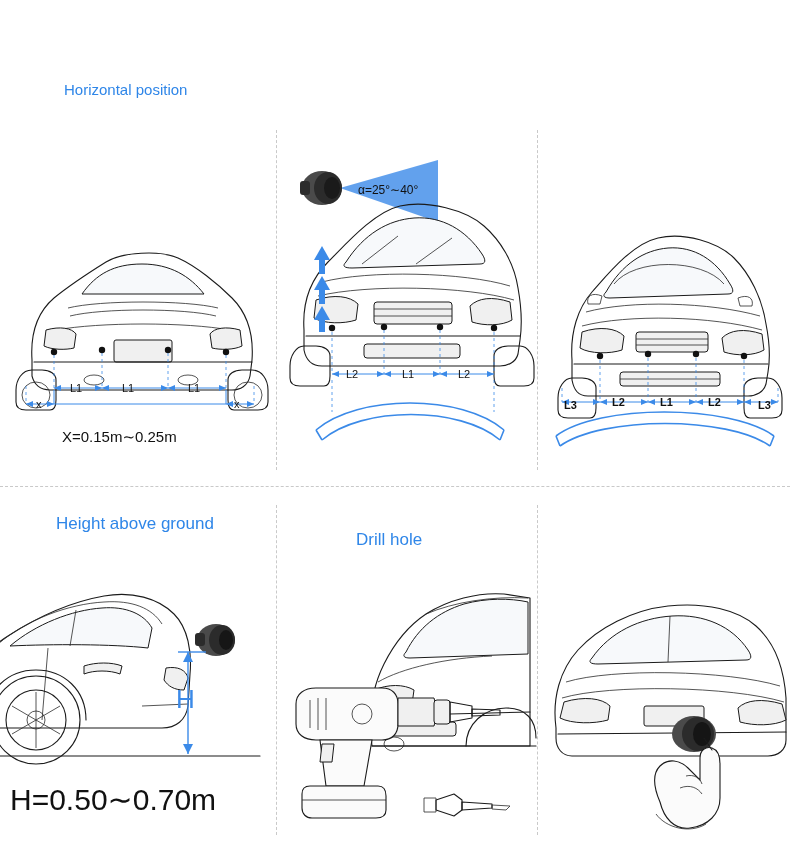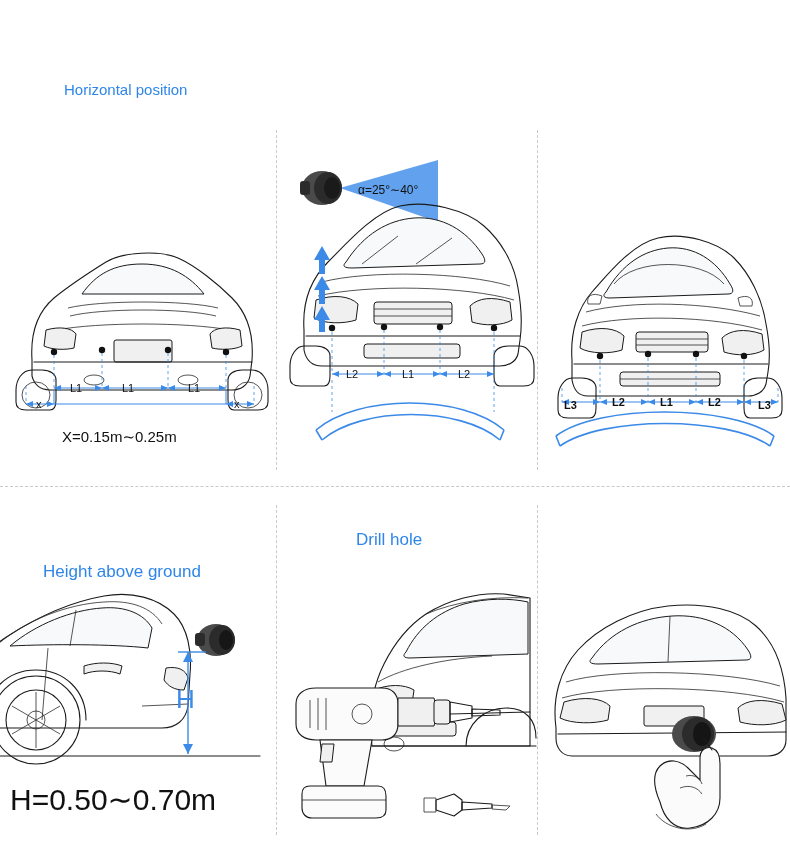--- a/index.html
+++ b/index.html
@@ -328,21 +328,21 @@
       <text class="dim-text" x="210" y="221">L3</text>
 
       <g stroke="#3b8ae8" stroke-width="1.6" fill="none">
         <path d="M8 248 C50 216 182 216 226 248"></path>
         <path d="M12 258 C54 228 180 228 222 258"></path>
         <path d="M8 248 L12 258 M226 248 L222 258"></path>
       </g>
     </svg>
   </div>
 
-  <div class="sec-label big" style="left:43px; top:514px;margin-top:48px;">Height above ground</div>
+  <div class="sec-label big" style="left:56px; top:514px;">Height above ground</div>
   <div class="sec-label big" style="left:356px; top:530px;">Drill hole</div>
 
   <div class="panel" style="left:-8px; top:548px;">
     <svg width="280" height="280" viewBox="0 0 280 280">
 
       <path class="stroke" d="M-30 168 C-26 130 -10 104 16 88 C44 70 78 54 112 48 C140 43 166 50 182 66 C196 80 200 104 198 126 L196 158 C194 172 184 180 170 180 L-20 180 C-28 178 -32 174 -30 168 Z"></path>
 
       <path class="stroke-thin" d="M6 96 C34 72 76 56 112 54 C140 52 160 60 170 76"></path>
 
       <path class="glass" d="M18 98 C44 76 80 62 110 60 C134 58 152 66 160 80 L156 100 C120 96 60 96 18 98 Z"></path>

